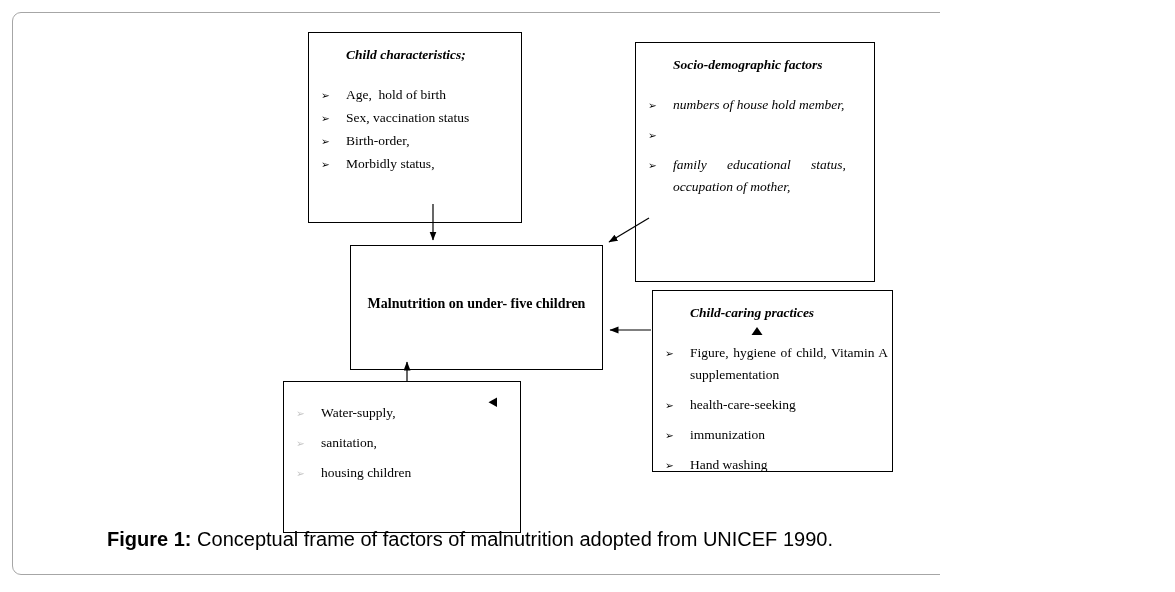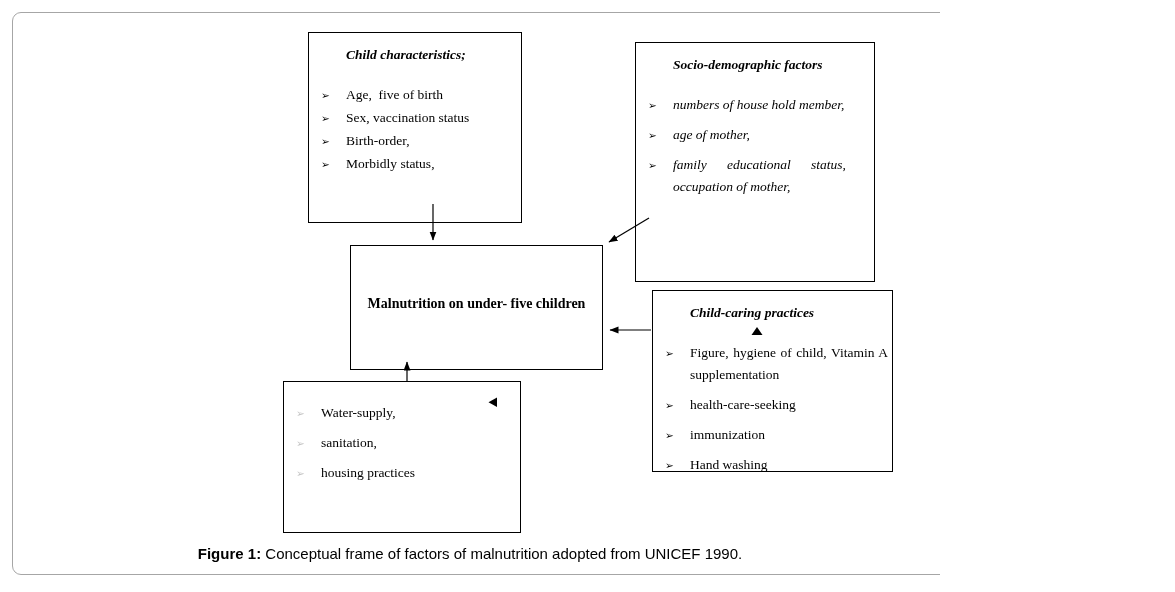--- a/index.html
+++ b/index.html
@@ -18,37 +18,37 @@
   .box-child .txt{white-space:pre-wrap;text-align:left;}
   .box-socio{left:635px;top:42px;width:240px;height:240px;}
   .box-socio .txt{font-style:italic;width:173px;}
   .box-central{left:350px;top:245px;width:253px;height:125px;display:flex;align-items:center;justify-content:center;}
   .central-label{font-weight:bold;font-size:14px;white-space:nowrap;padding-bottom:8px;}
   .box-caring{left:652px;top:290px;width:241px;height:182px;}
   .box-caring .txt{width:198px;}
   .box-env{left:283px;top:381px;width:238px;height:152px;}
   .box-env .blt{color:var(--muted-bullet,#c4c4c4);}
   .overlay{position:absolute;left:0;top:0;width:1175px;height:592px;pointer-events:none;}
-  .caption{position:absolute;left:0;top:545px;width:100%;text-align:center;
-           font-family:"Liberation Sans",sans-serif;font-size:15px;color:var(--text,#000);}
+  .caption{position:absolute;left:0;top:528px;width:100%;text-align:center;
+           font-family:"Liberation Sans",sans-serif;font-size:20px;color:var(--text,#000);}
   .cap-label{font-weight:bold;}
 </style>
 </head>
 <body>
 
 <div class="stage">
 
   <div class="frame"></div>
 
   <div class="box box-child">
     <div class="title">Child characteristics;</div>
     <div class="list">
       <div class="li">
         <span class="blt">➢</span>
-        <span class="txt">Age,  five of birth</span>
+        <span class="txt">Age,  hold of birth</span>
       </div>
       <div class="li">
         <span class="blt">➢</span>
         <span class="txt">Sex, vaccination status</span>
       </div>
       <div class="li">
         <span class="blt">➢</span>
         <span class="txt">Birth-order,</span>
       </div>
       <div class="li">
@@ -60,21 +60,20 @@
 
   <div class="box box-socio">
     <div class="title">Socio-demographic factors</div>
     <div class="list">
       <div class="li">
         <span class="blt">➢</span>
         <span class="txt">numbers of house hold member,</span>
       </div>
       <div class="li">
         <span class="blt">➢</span>
-        <span class="txt">age of mother,</span>
       </div>
       <div class="li">
         <span class="blt">➢</span>
         <span class="txt">family educational status, occupation of mother,</span>
       </div>
     </div>
   </div>
 
   <div class="box box-central">
     <div class="central-label">Malnutrition on under- five children</div>
@@ -107,21 +106,21 @@
       <div class="li">
         <span class="blt">➢</span>
         <span class="txt">Water-supply,</span>
       </div>
       <div class="li">
         <span class="blt">➢</span>
         <span class="txt">sanitation,</span>
       </div>
       <div class="li">
         <span class="blt">➢</span>
-        <span class="txt">housing practices</span>
+        <span class="txt">housing children</span>
       </div>
     </div>
   </div>
 
   <svg class="overlay" viewBox="0 0 1175 592" xmlns="http://www.w3.org/2000/svg">
     <defs>
       <marker id="ah" markerWidth="10" markerHeight="8" refX="8.5" refY="3.5" orient="auto" markerUnits="userSpaceOnUse">
         <path d="M0,0 L9,3.5 L0,7 Z" fill="#000000"></path>
       </marker>
     </defs>

